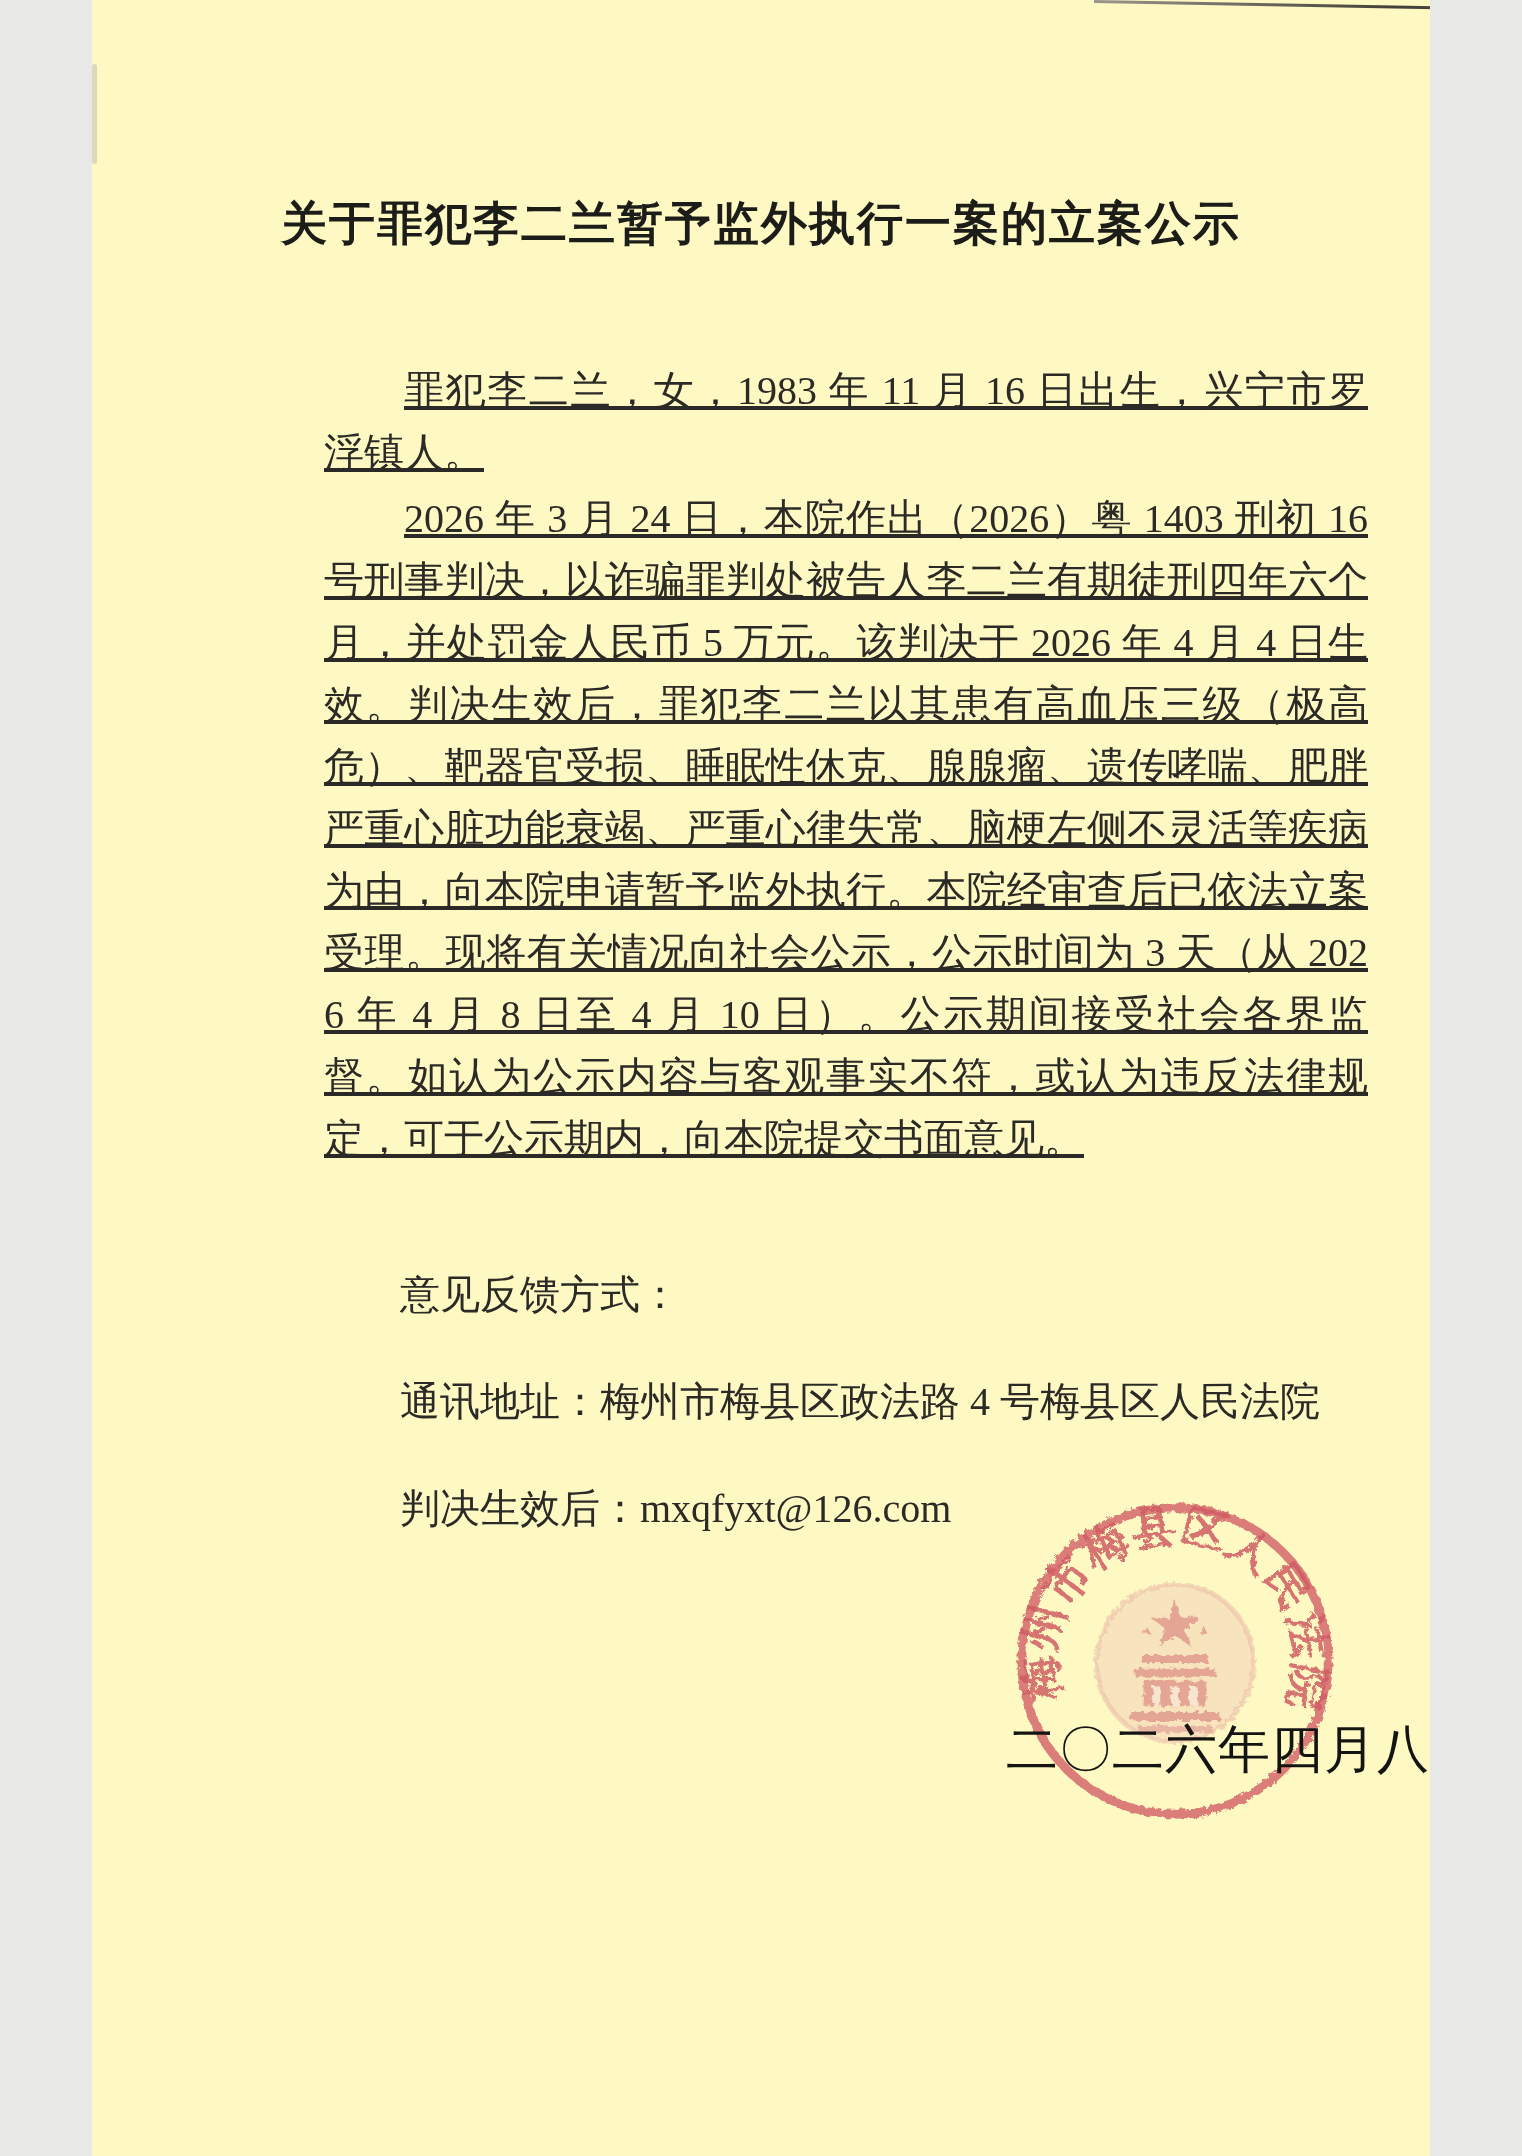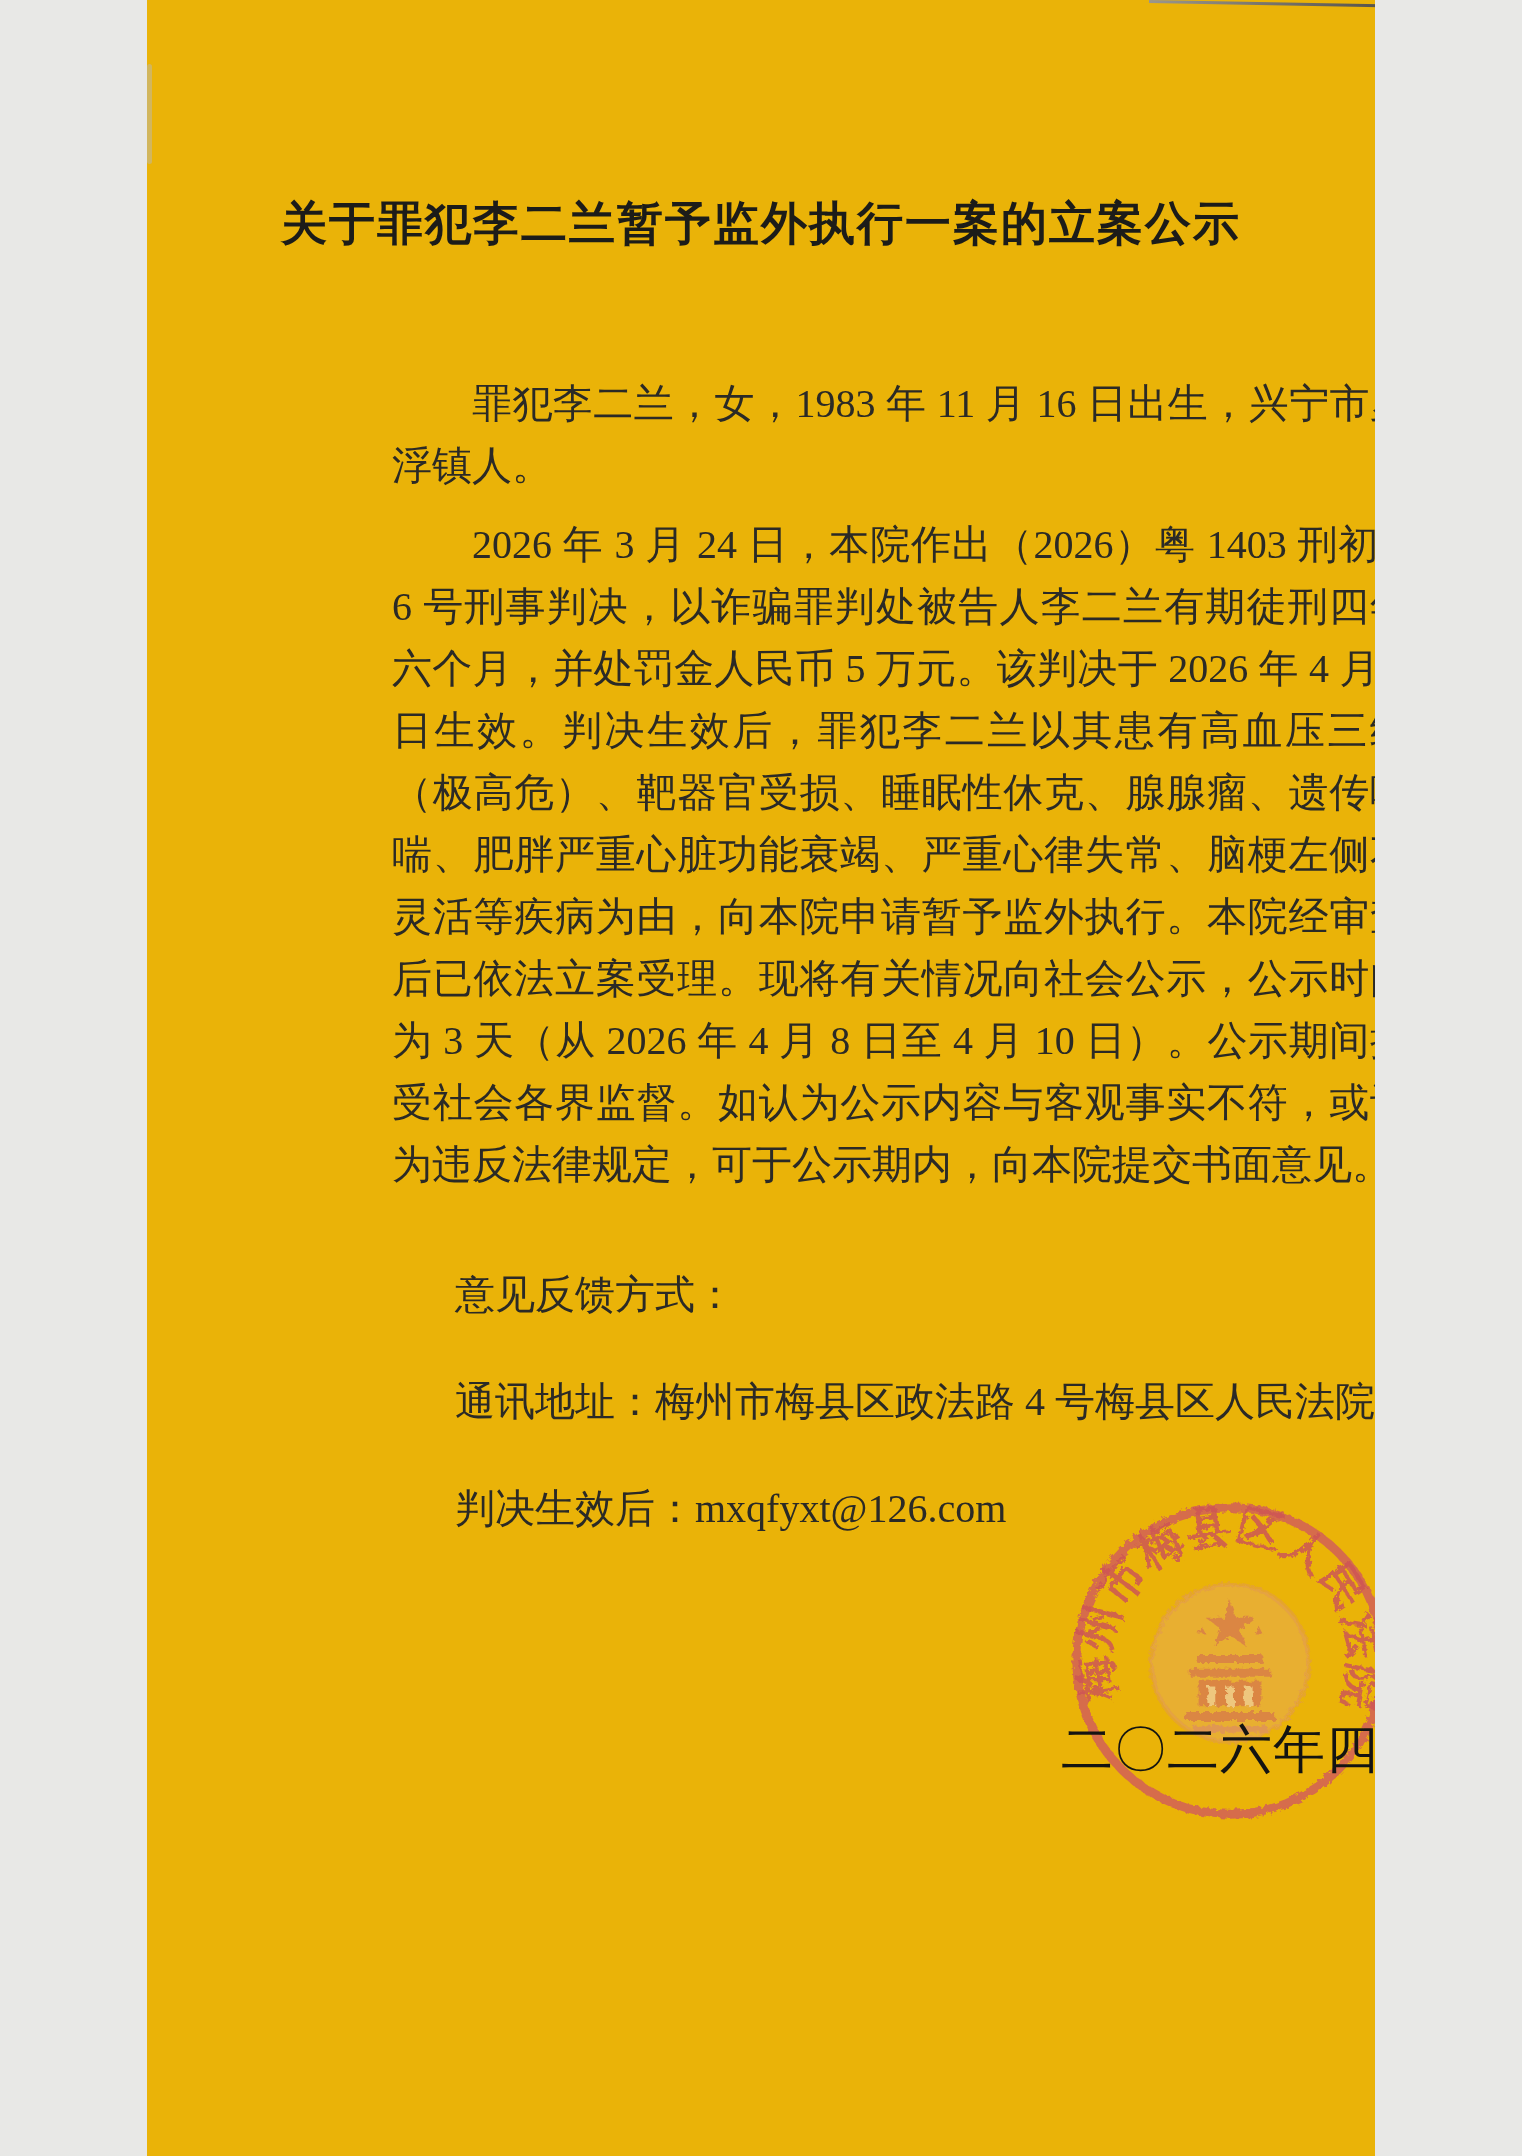--- a/index.html
+++ b/index.html
@@ -1,21 +1,21 @@
 <!DOCTYPE html>
 <html><head>
 <meta charset="utf-8">
 <style>
   html, body { margin: 0; padding: 0; background: #e8e8e6; }
   .page {
     position: relative;
-    width: 1228px;
+    width: 1338px;
     height: 2156px;
     margin: 0 auto;
-    background: #eab308;
+    background: #fef9c3;
     overflow: hidden;
     font-family: "Liberation Serif", serif;
     color: #2b2a26;
   }
   
   .scan-line {
     position: absolute;
     left: 1002px;
     top: 0px;
     width: 540px;
@@ -56,21 +56,21 @@
     position: absolute;
     top: 356px;
     left: 228px;
     width: 1052px;
     font-size: 40px;
     line-height: 62px;
     text-align: justify;
     word-break: break-all;
     z-index: 1;
   }
-  .para { margin: 17px; text-indent: 80px; }
+  .para { margin: 4px; text-indent: 80px; text-decoration: underline; }
   .feedback {
     position: absolute;
     top: 1219px;
     left: 308px;
     font-size: 40px;
     line-height: 62px;
     white-space: nowrap;
     z-index: 1;
   }
   .fb-line { display: block; margin-top: 45px; }

